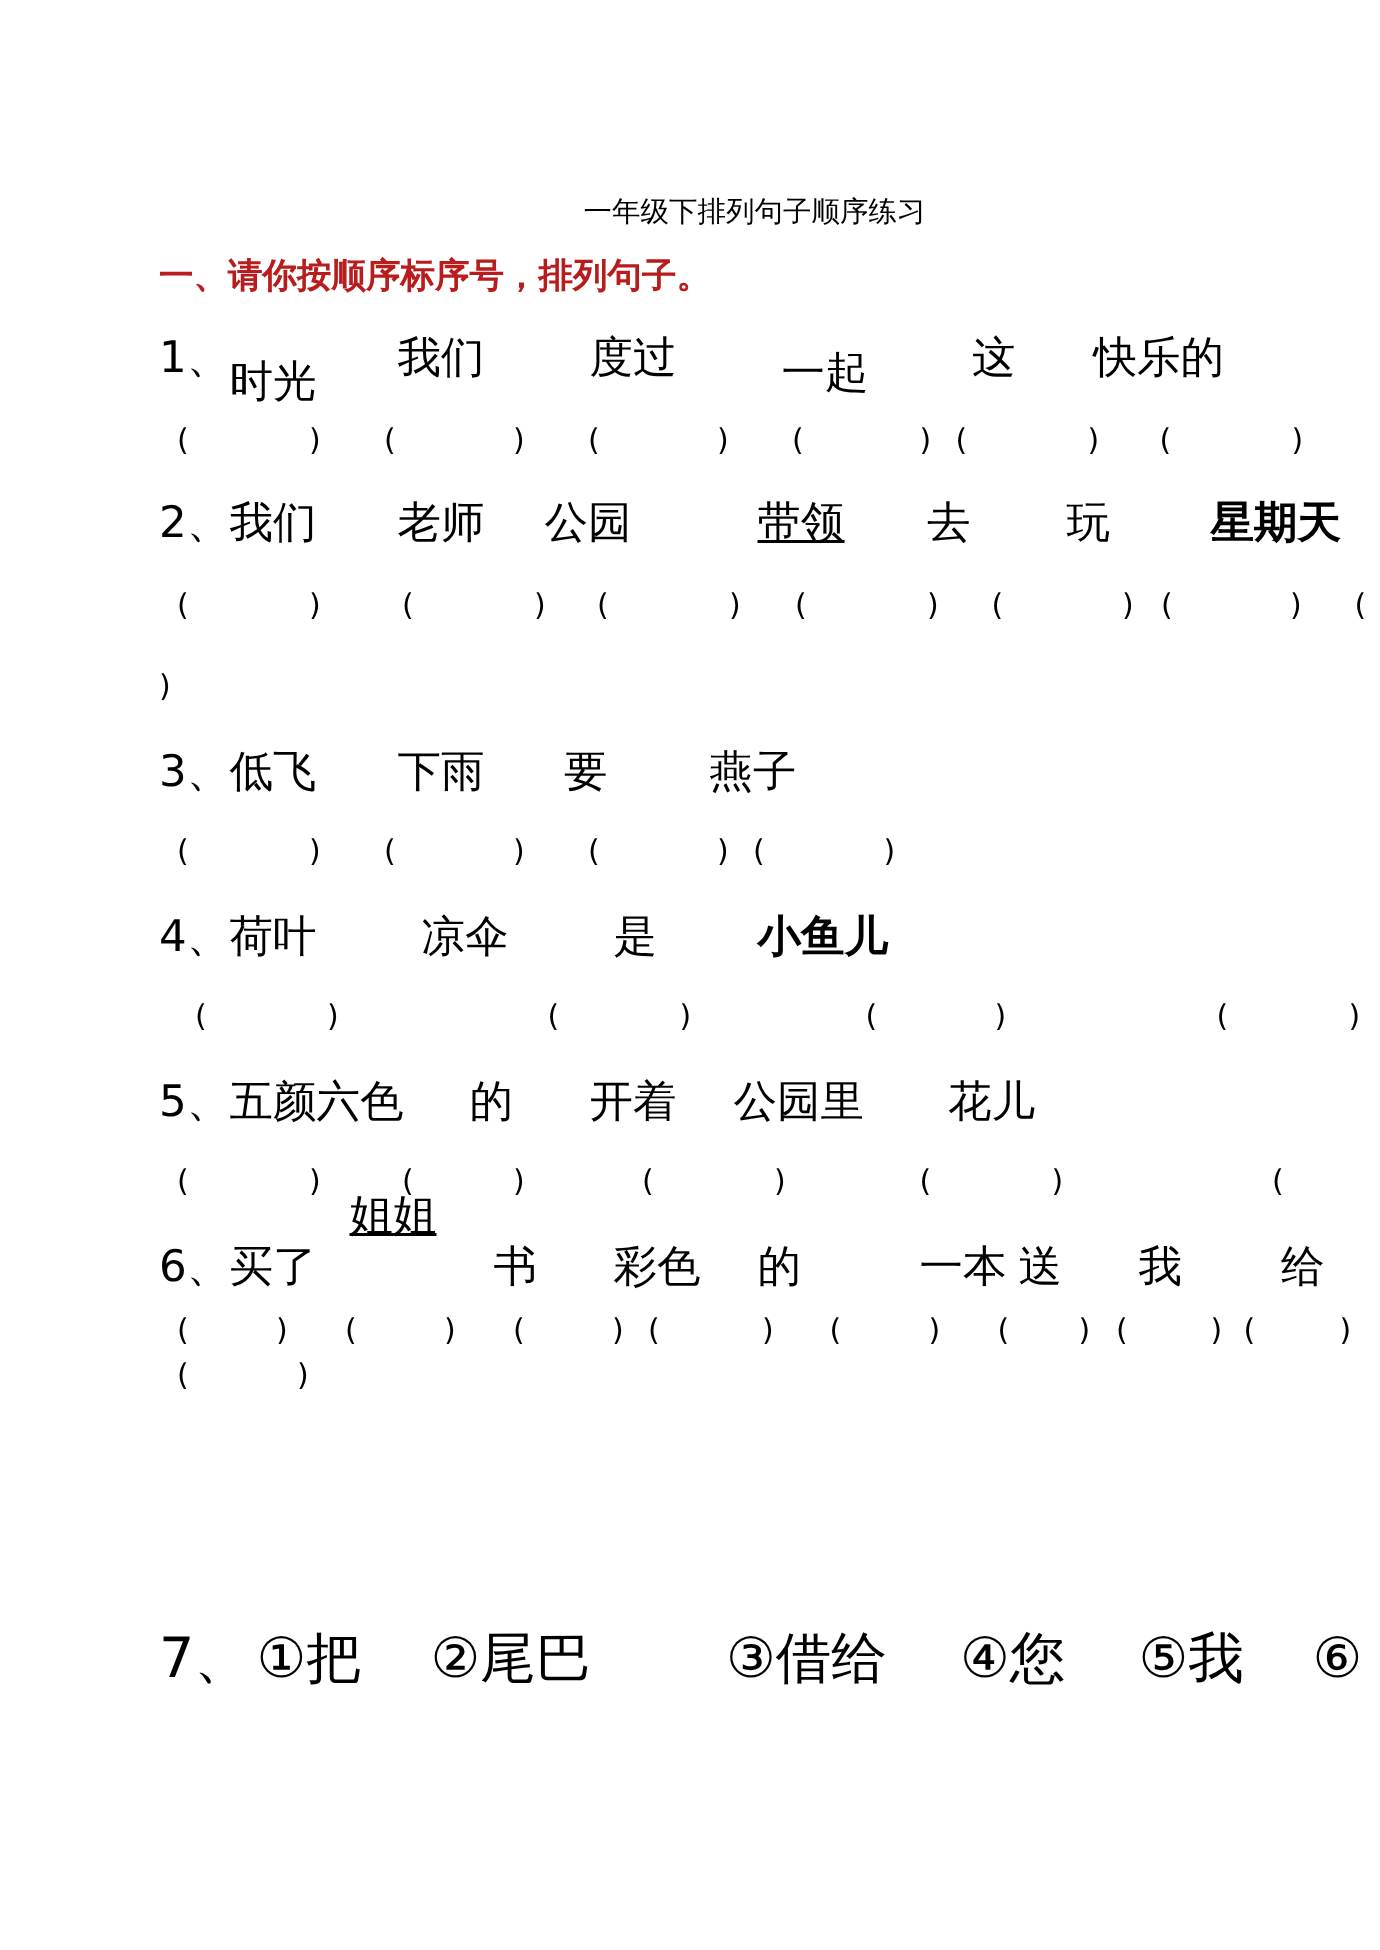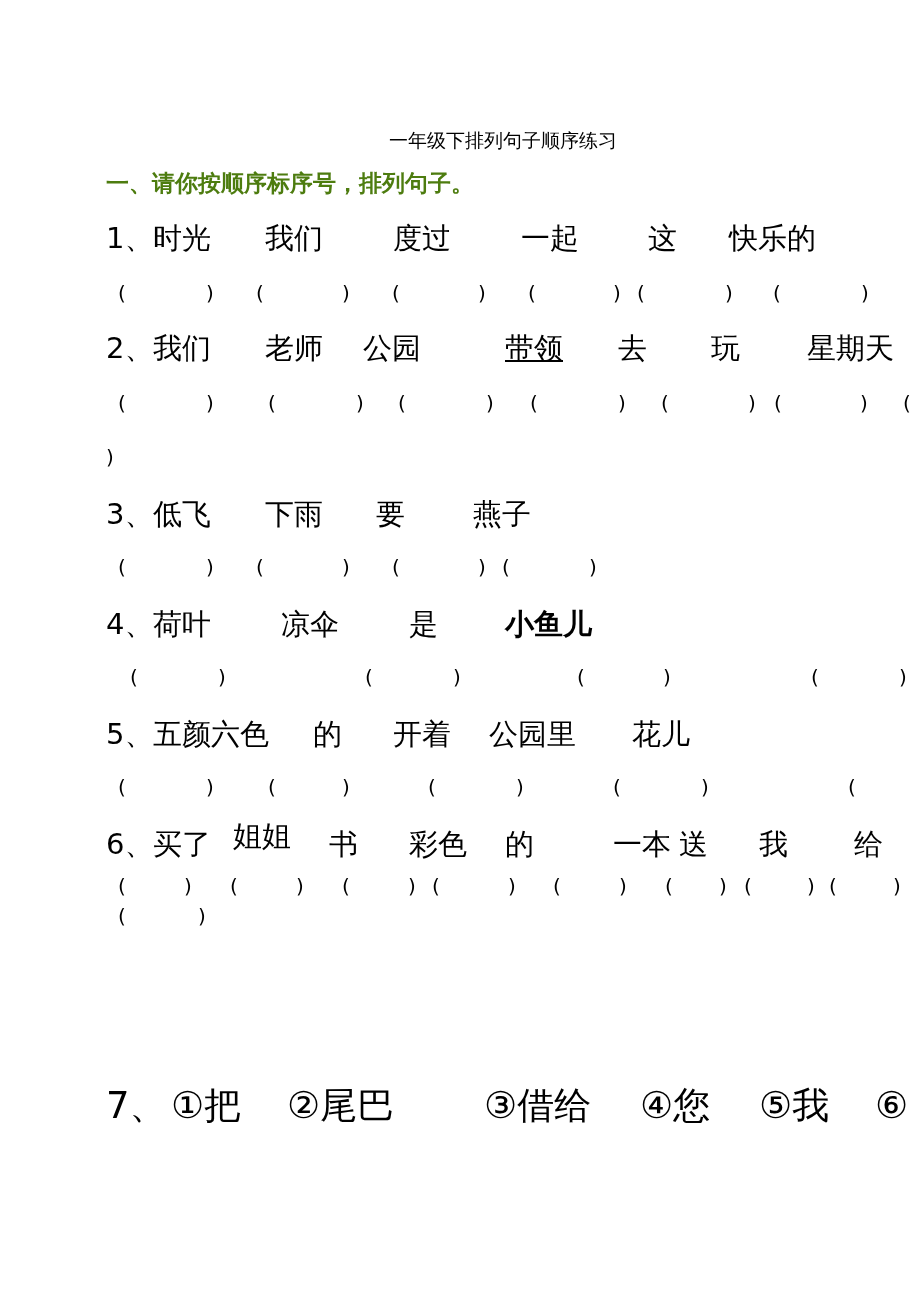--- a/index.html
+++ b/index.html
@@ -1,44 +1,44 @@
 <!DOCTYPE html>
 <html><head>
 <meta charset="utf-8">
 <style>
   html, body { margin: 0; padding: 0; background: #ffffff; }
   body { width: 920px; height: 1300px; position: relative; overflow: hidden;
          font-family: "DejaVu Serif", "Liberation Serif", serif; color: #000; }
   .page { position: absolute; left: 0; top: 0; width: 920px; height: 1300px; margin-left: 43px; }
   .title { position: absolute; left: 0; width: 920px; top: 128px; text-align: center;
            font-family: "DejaVu Sans", sans-serif; font-size: 19px; color: #000; }
-  .section-heading { position: absolute; left: 63px; color: #4d7c0f; white-space: nowrap;
+  .section-heading { position: absolute; left: 63px; color: #b91c1c; white-space: nowrap;
            font-family: Liberation Mono, monospace; font-weight: bold; }
   .h1 { top: 168px; font-size: 23px; }
   .h2 { top: 1028px; font-size: 33px; font-weight: normal; letter-spacing: 0px; }
   .h2 .small-period { font-size: 12px; }
   .token { position: absolute; white-space: nowrap; font-family: "DejaVu Sans", sans-serif; }
   .word { font-size: 29px; line-height: 34px; }
   .word7 { font-size: 37px; line-height: 42px; }
   .paren { font-size: 20px; line-height: 24px; font-family: "DejaVu Sans", sans-serif; }
 </style>
 </head>
 <body>
 
 <div class="page">
   <div class="title">一年级下排列句子顺序练习</div>
 
   <div class="section-heading h1">一、请你按顺序标序号，排列句子。</div>
 
   <div id="questions">
       <span class="token word" style="left: 63px; top: 221px;">1、</span>
-      <span class="token word" style="left: 110px; top: 221px;">时光</span>
+      <span class="token word" style="left: 110px; top: 237px;">时光</span>
       <span class="token word" style="left: 222px; top: 221px;">我们</span>
       <span class="token word" style="left: 350px; top: 221px;">度过</span>
-      <span class="token word" style="left: 478px; top: 221px;">一起</span>
+      <span class="token word" style="left: 478px; top: 231px;">一起</span>
       <span class="token word" style="left: 605px; top: 221px;">这</span>
       <span class="token word" style="left: 686px; top: 221px;">快乐的</span>
       <span class="token paren" style="left: 75px; top: 281px;">(</span>
       <span class="token paren" style="left: 213px; top: 281px;">(</span>
       <span class="token paren" style="left: 349px; top: 281px;">(</span>
       <span class="token paren" style="left: 485px; top: 281px;">(</span>
       <span class="token paren" style="left: 594px; top: 281px;">(</span>
       <span class="token paren" style="left: 730px; top: 281px;">(</span>
       <span class="token paren" style="left: 163px; top: 281px;">)</span>
       <span class="token paren" style="left: 299px; top: 281px;">)</span>
@@ -46,21 +46,21 @@
       <span class="token paren" style="left: 570px; top: 281px;">)</span>
       <span class="token paren" style="left: 682px; top: 281px;">)</span>
       <span class="token paren" style="left: 818px; top: 281px;">)</span>
       <span class="token word" style="left: 63px; top: 331px;">2、</span>
       <span class="token word" style="left: 110px; top: 331px;">我们</span>
       <span class="token word" style="left: 222px; top: 331px;">老师</span>
       <span class="token word" style="left: 320px; top: 331px;">公园</span>
       <span class="token word" style="left: 462px; top: 331px; text-decoration: underline;">带领</span>
       <span class="token word" style="left: 575px; top: 331px;">去</span>
       <span class="token word" style="left: 668px; top: 331px;">玩</span>
-      <span class="token word" style="left: 764px; top: 331px;">星期天</span>
+      <span class="token word" style="left: 764px; top: 331px; font-weight: bold;">星期天</span>
       <span class="token paren" style="left: 75px; top: 391px;">(</span>
       <span class="token paren" style="left: 225px; top: 391px;">(</span>
       <span class="token paren" style="left: 355px; top: 391px;">(</span>
       <span class="token paren" style="left: 487px; top: 391px;">(</span>
       <span class="token paren" style="left: 618px; top: 391px;">(</span>
       <span class="token paren" style="left: 731px; top: 391px;">(</span>
       <span class="token paren" style="left: 860px; top: 391px;">(</span>
       <span class="token paren" style="left: 163px; top: 391px;">)</span>
       <span class="token paren" style="left: 313px; top: 391px;">)</span>
       <span class="token paren" style="left: 443px; top: 391px;">)</span>
@@ -105,21 +105,21 @@
       <span class="token paren" style="left: 385px; top: 775px;">(</span>
       <span class="token paren" style="left: 570px; top: 775px;">(</span>
       <span class="token paren" style="left: 805px; top: 775px;">(</span>
       <span class="token paren" style="left: 163px; top: 775px;">)</span>
       <span class="token paren" style="left: 299px; top: 775px;">)</span>
       <span class="token paren" style="left: 473px; top: 775px;">)</span>
       <span class="token paren" style="left: 658px; top: 775px;">)</span>
       <span class="token paren" style="left: 895px; top: 775px;">)</span>
       <span class="token word" style="left: 63px; top: 827px;">6、</span>
       <span class="token word" style="left: 110px; top: 827px;">买了</span>
-      <span class="token word" style="left: 190px; top: 819px;">姐姐</span>
+      <span class="token word" style="left: 190px; top: 793px; text-decoration: underline;">姐姐</span>
       <span class="token word" style="left: 286px; top: 827px;">书</span>
       <span class="token word" style="left: 366px; top: 827px;">彩色</span>
       <span class="token word" style="left: 462px; top: 827px;">的</span>
       <span class="token word" style="left: 570px; top: 827px;">一本</span>
       <span class="token word" style="left: 636px; top: 827px;">送</span>
       <span class="token word" style="left: 716px; top: 827px;">我</span>
       <span class="token word" style="left: 811px; top: 827px;">给</span>
       <span class="token paren" style="left: 75px; top: 874px;">(</span>
       <span class="token paren" style="left: 187px; top: 874px;">(</span>
       <span class="token paren" style="left: 299px; top: 874px;">(</span>

